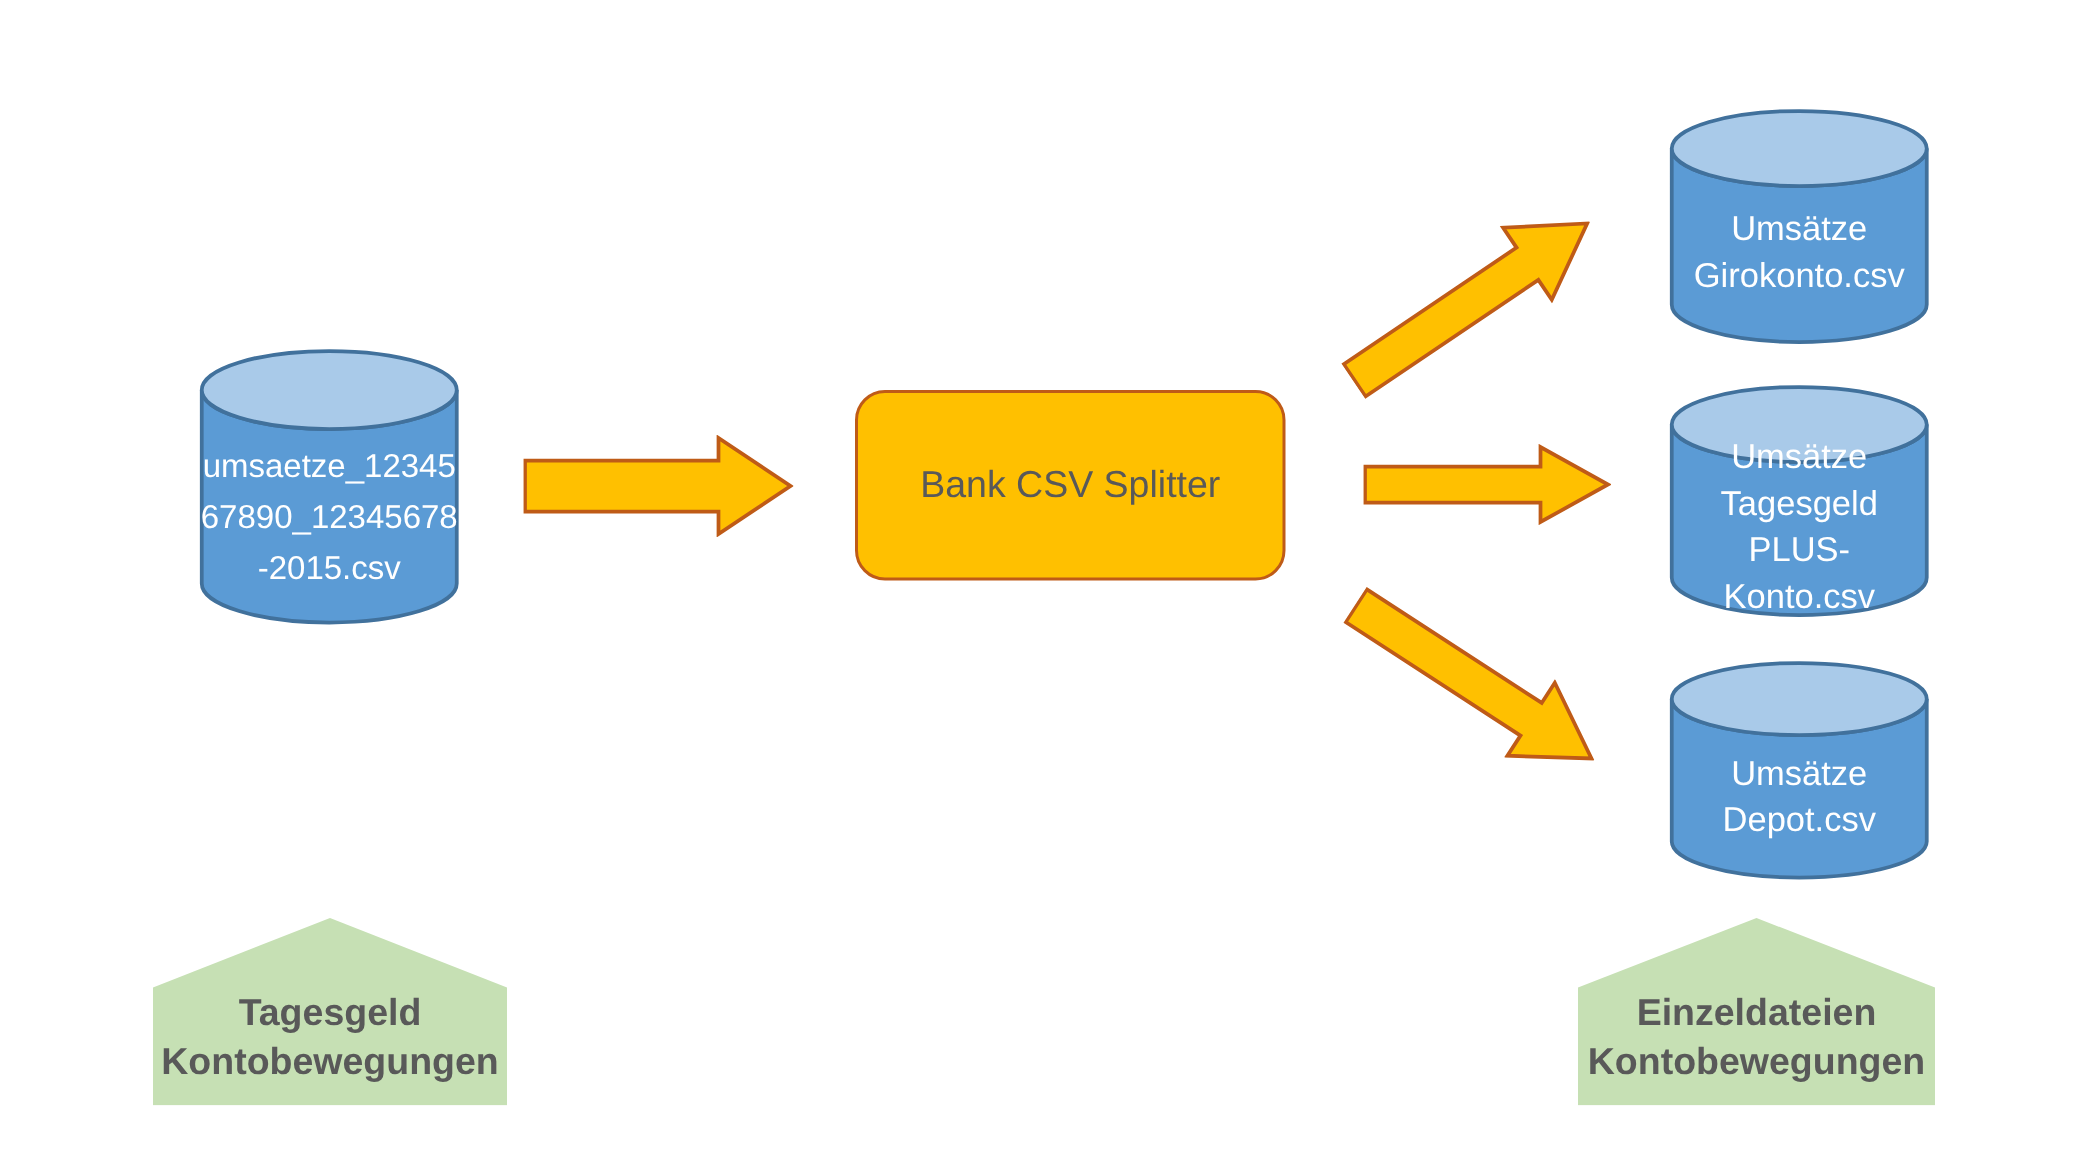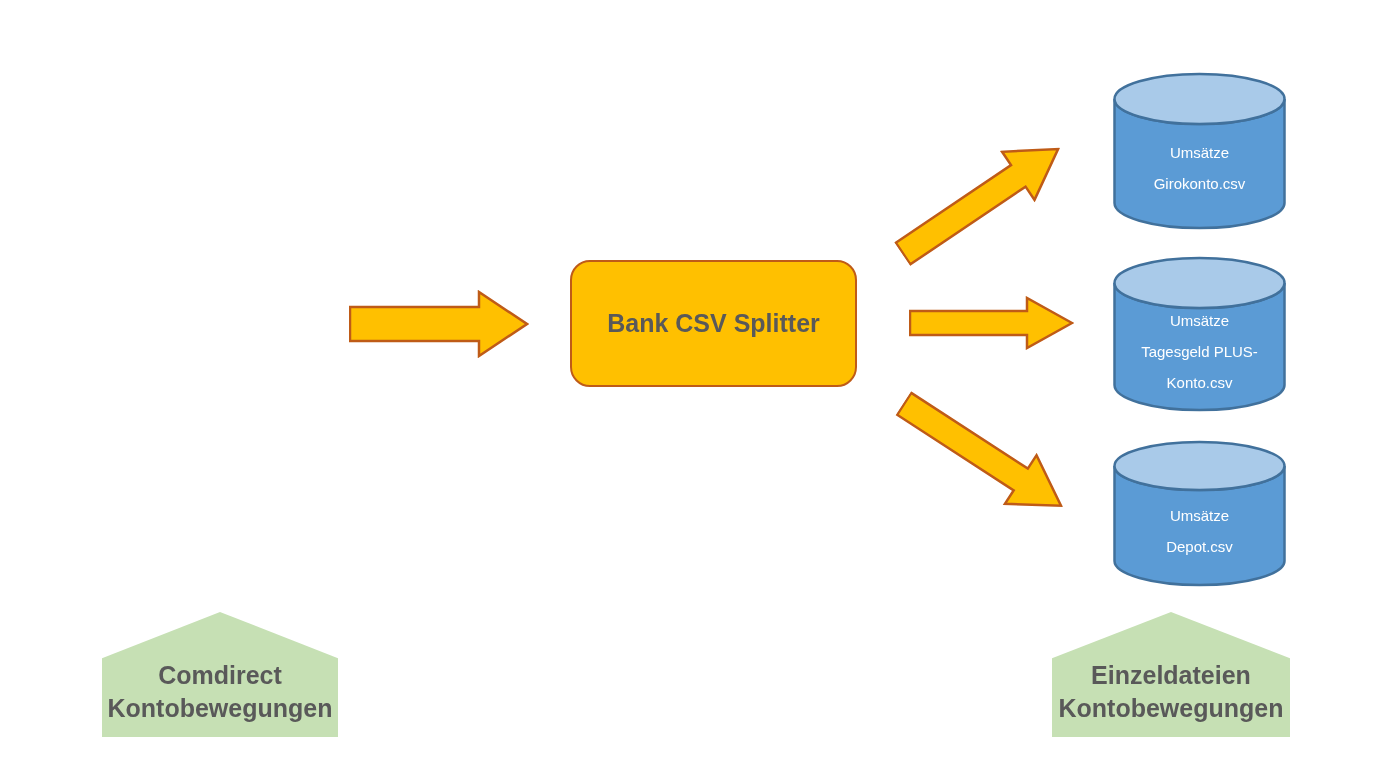--- a/index.html
+++ b/index.html
@@ -12,29 +12,29 @@
   }
   .shape{position:absolute;}
   .shape svg{position:absolute;left:0;top:0;}
   .cyl-label{
     position:absolute;left:0;right:0;
     display:flex;align-items:center;justify-content:center;
     text-align:center;color:#ffffff;
     white-space:pre-line;
   }
   .cyl-label.src{top:52px;bottom:12px;font-size:22px;line-height:34px;}
-  .cyl-label.out{top:48px;bottom:14px;font-size:15px;line-height:31px;}
+  .cyl-label.out{top:48px;bottom:14px;font-size:23px;line-height:31px;}
   .splitter-box{
     position:absolute;left:570px;top:260px;width:287px;height:127px;
     background:#FFC000;border:2.5px solid #BF5B17;border-radius:20px;
     box-sizing:border-box;
     display:flex;align-items:center;justify-content:center;
   }
   .splitter-label{
-    font-size:25px;font-weight:bold;color:#595959;text-align:center;
+    font-size:25px;font-weight:normal;color:#595959;text-align:center;
   }
   .house{
     position:absolute;width:236px;height:125px;
     background:#C6E0B4;
     clip-path:polygon(50% 0%, 100% 37%, 100% 100%, 0% 100%, 0% 37%);
     display:flex;align-items:center;justify-content:center;
   }
   .house-label{
     padding-top:34px;
     font-size:25px;font-weight:bold;color:#595959;
@@ -43,20 +43,29 @@
   .arrow{position:absolute;}
   .arrow polygon{fill:#FFC000;stroke:#BF5B17;stroke-width:2.5;stroke-linejoin:miter;}
   .rot-up{transform:rotate(-34deg);transform-origin:center;}
   .rot-down{transform:rotate(33deg);transform-origin:center;}
 </style>
 </head>
 <body>
 
 <div class="canvas">
 
+  <div class="shape" style="left:132px;top:232px;width:175px;height:185px">
+    <svg width="175" height="185" viewBox="0 0 175 185">
+      <path d="M2.5 28 L2.5 157 A85 26 0 0 0 172.5 157 L172.5 28 A85 26 0 0 1 2.5 28 Z" stroke-width="2.5" fill="#5B9BD5" stroke="#41719C"></path>
+      <ellipse cx="87.5" cy="28" rx="85" ry="26" stroke-width="2.5" fill="#A9CAE9" stroke="#41719C"></ellipse>
+    </svg>
+    <div class="cyl-label src">umsaetze_12345
+67890_12345678
+-2015.csv</div>
+  </div>
 
   <svg class="arrow" style="left:349px;top:290px" width="180" height="68" viewBox="0 0 180 68">
     <polygon points="1,17 130,17 130,2 178,34 130,66 130,51 1,51"></polygon>
   </svg>
 
   <div class="splitter-box">
     <div class="splitter-label">Bank CSV Splitter</div>
   </div>
 
   <svg class="arrow rot-up" style="left:886px;top:170px" width="190" height="62" viewBox="0 0 190 62">
@@ -93,21 +102,21 @@
   <div class="shape" style="left:1112px;top:440px;width:175px;height:147px">
     <svg width="175" height="147" viewBox="0 0 175 147">
       <path d="M2.5 26 L2.5 121 A85 24 0 0 0 172.5 121 L172.5 26 A85 24 0 0 1 2.5 26 Z" stroke-width="2.5" fill="#5B9BD5" stroke="#41719C"></path>
       <ellipse cx="87.5" cy="26" rx="85" ry="24" stroke-width="2.5" fill="#A9CAE9" stroke="#41719C"></ellipse>
     </svg>
     <div class="cyl-label out">Umsätze
 Depot.csv</div>
   </div>
 
   <div class="house" style="left:102px;top:612px;width:236px">
-    <div class="house-label">Comdirect
+    <div class="house-label">Tagesgeld
 Kontobewegungen</div>
   </div>
 
   <div class="house" style="left:1052px;top:612px;width:238px">
     <div class="house-label">Einzeldateien
 Kontobewegungen</div>
   </div>
 
 </div>
 

